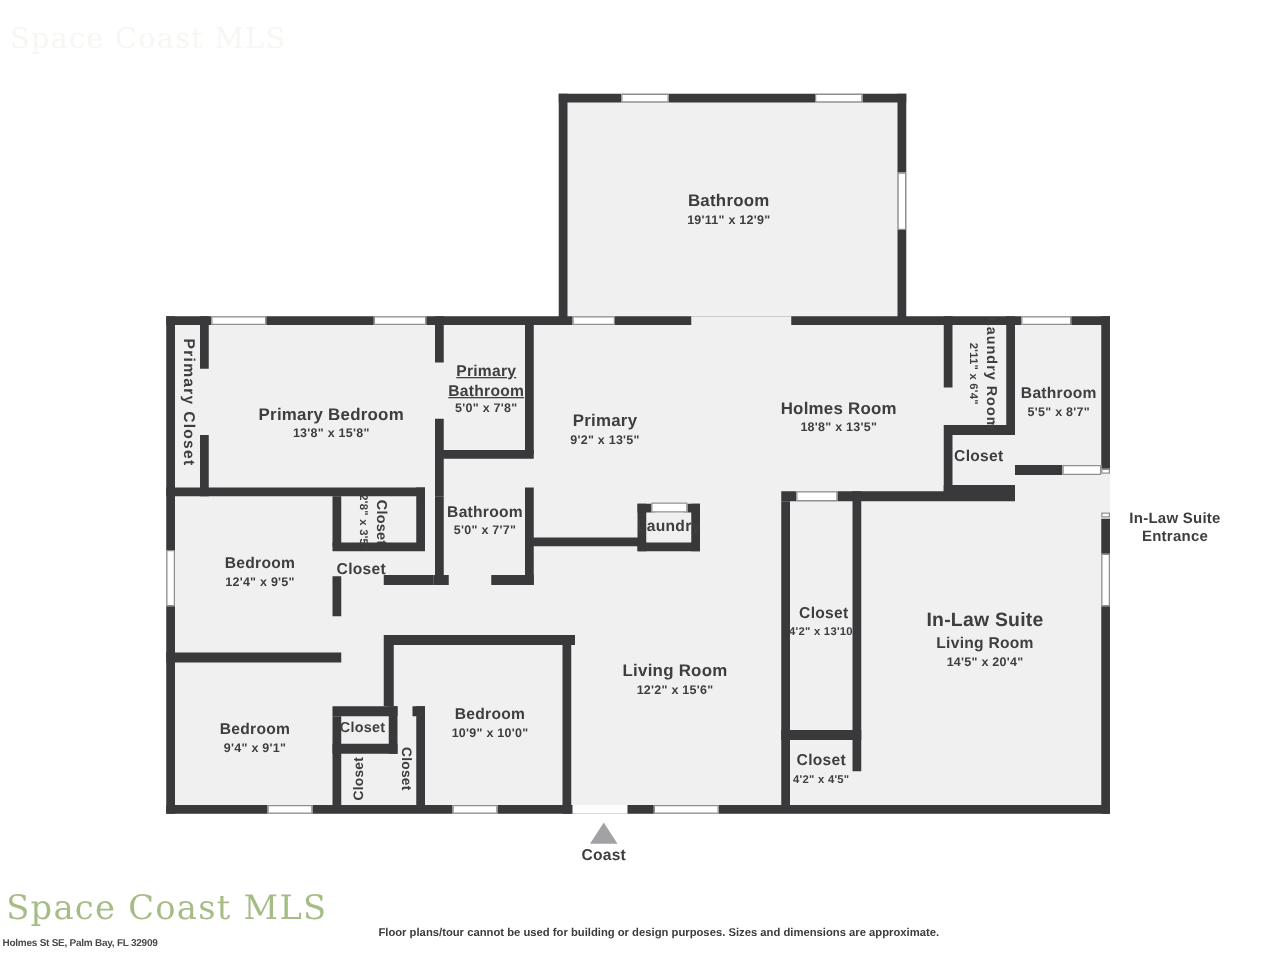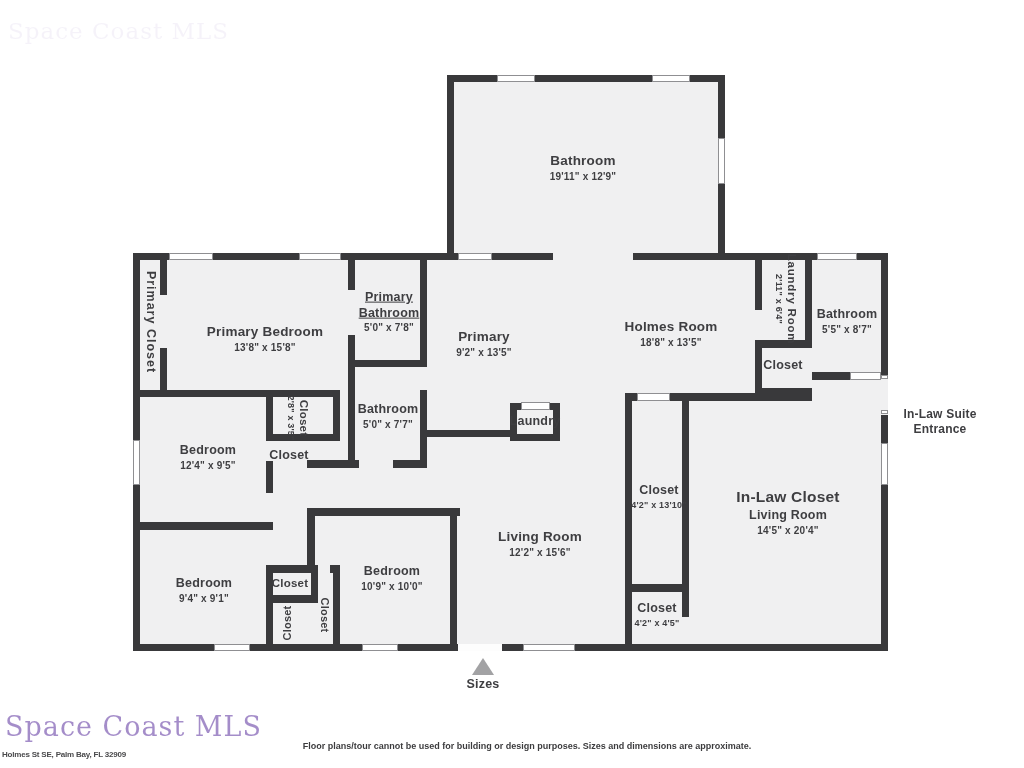--- a/index.html
+++ b/index.html
@@ -12,21 +12,21 @@
   .win{position:absolute;background:#ffffff;border:1px solid #8f8f92;box-sizing:border-box;}
   .lbl{position:absolute;transform:translate(-50%,-50%);text-align:center;color:#3e3e41;white-space:nowrap;line-height:1.25;}
   .lbl .nm{font-weight:700;font-size:12.5px;letter-spacing:.2px;}
   .lbl .dm{font-weight:600;font-size:10px;margin-top:1px;letter-spacing:.2px;}
   .vert{transform:translate(-50%,-50%) rotate(90deg);}
   .vertccw{transform:translate(-50%,-50%) rotate(-90deg);}
   .wrap{white-space:normal;}
   .big .nm{font-size:13.5px;}
   .entry-arrow{position:absolute;width:0;height:0;border-left:11px solid transparent;
                border-right:11px solid transparent;border-bottom:17px solid #a2a2a4;}
-  .watermark{position:absolute;font-family:"DejaVu Serif",serif;color:#4c1d95;letter-spacing:1px;}
+  .watermark{position:absolute;font-family:"DejaVu Serif",serif;color:#4d7c0f;letter-spacing:1px;}
   .wm-bottom{left:5px;top:711px;font-size:27px;opacity:.5;}
   .wm-top{left:8px;top:18px;font-size:23px;opacity:.05;}
   .address{position:absolute;left:2px;top:726px;font-size:8px;font-weight:700;color:#4a4a4c;letter-spacing:-0.2px;margin-top:24px;}
   .disclaimer{position:absolute;left:0;top:741px;width:1054px;text-align:center;font-size:9px;font-weight:700;color:#3c3c3e;}
 </style>
 </head>
 <body>
 
 <div id="canvas">
 
@@ -174,21 +174,21 @@
     <div class="nm">Bedroom</div>
     <div class="dm">12'4" x 9'5"</div>
   </div>
 
   <div class="lbl" style="left:659px;top:497px;">
     <div class="nm">Closet</div>
     <div class="dm" style="font-size:9px;">4'2" x 13'10"</div>
   </div>
 
   <div class="lbl" style="left:788px;top:512px;">
-    <div class="nm" style="font-size:15.5px;">In-Law Closet</div>
+    <div class="nm" style="font-size:15.5px;">In-Law Suite</div>
     <div class="nm" style="font-size:12.5px;margin-top:2px;">Living Room</div>
     <div class="dm">14'5" x 20'4"</div>
   </div>
 
   <div class="lbl big" style="left:540px;top:544px;">
     <div class="nm">Living Room</div>
     <div class="dm">12'2" x 15'6"</div>
   </div>
 
   <div class="lbl" style="left:392px;top:579px;">
@@ -213,21 +213,21 @@
     <div class="nm" style="font-size:11px;">Closet</div>
   </div>
 
   <div class="lbl" style="left:657px;top:615px;">
     <div class="nm">Closet</div>
     <div class="dm" style="font-size:9px;">4'2" x 4'5"</div>
   </div>
 
   <div class="entry-arrow" style="left:472px;top:658px;"></div>
   <div class="lbl" style="left:483px;top:685px;">
-    <div class="nm">Sizes</div>
+    <div class="nm">Coast</div>
   </div>
 
   <div class="watermark wm-top">Space Coast MLS</div>
   <div class="watermark wm-bottom">Space Coast MLS</div>
   <div class="address">Holmes St SE, Palm Bay, FL 32909</div>
   <div class="disclaimer">Floor plans/tour cannot be used for building or design purposes. Sizes and dimensions are approximate.</div>
 
 </div>
 
 </body></html>

